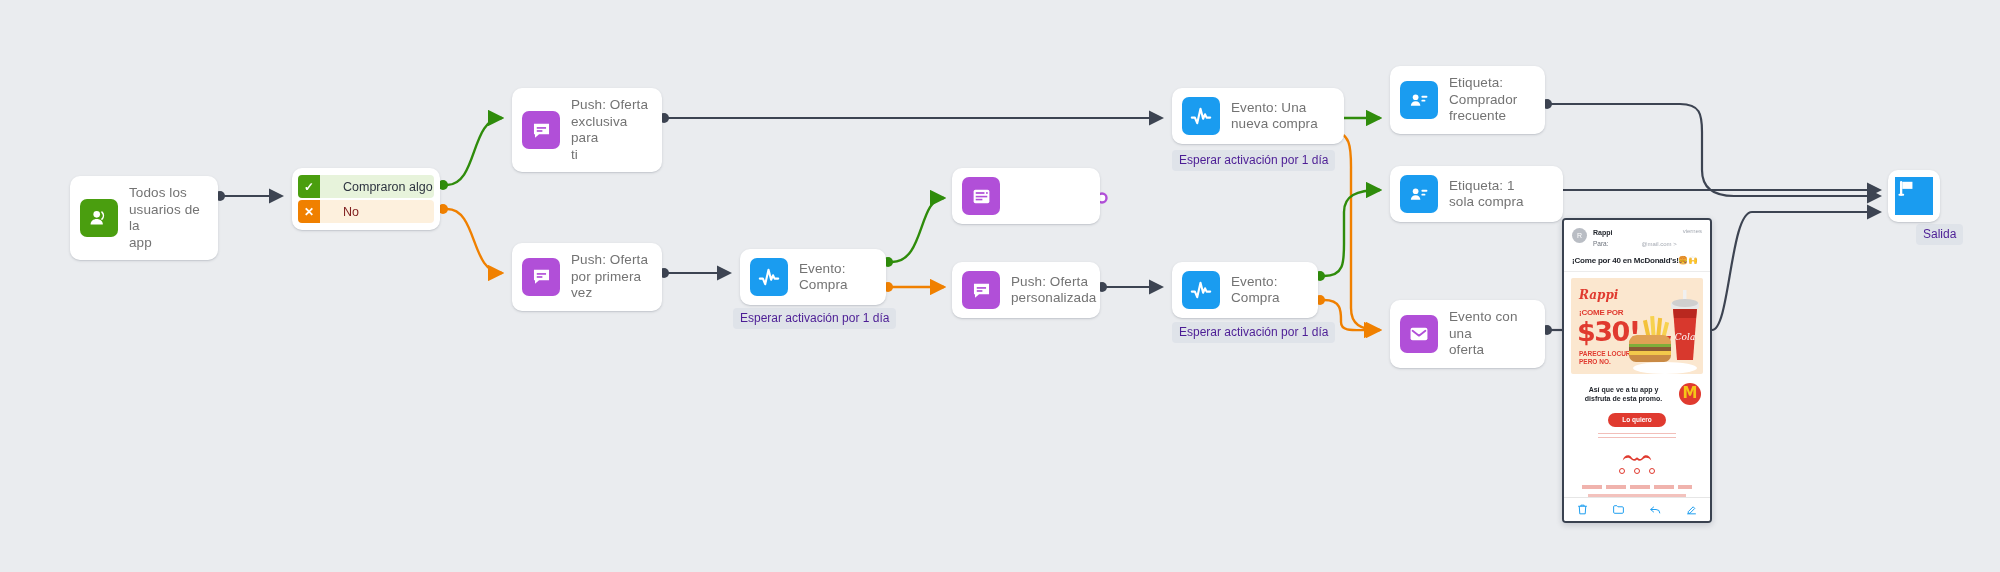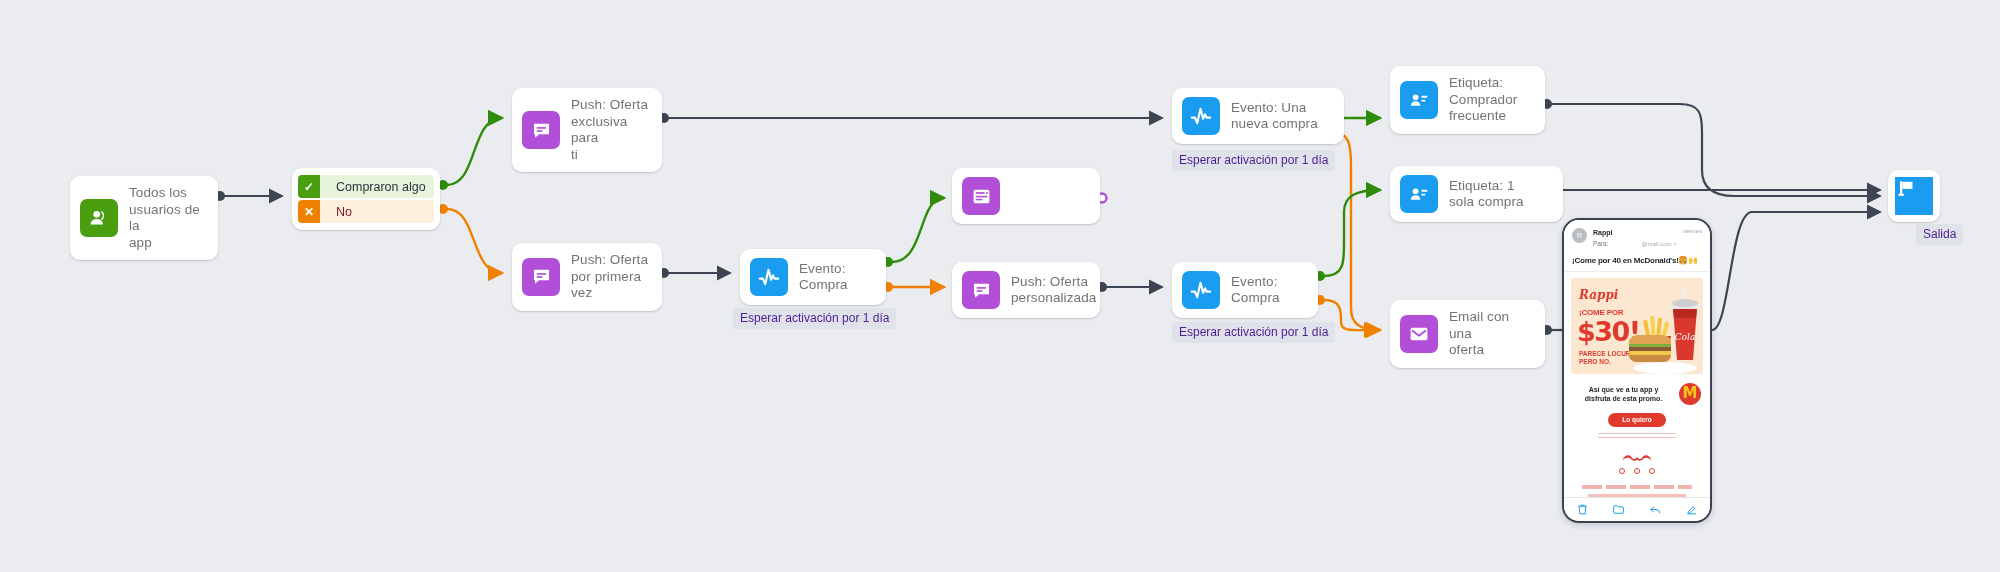--- a/index.html
+++ b/index.html
@@ -76,21 +76,21 @@
   }
   .branch:last-child { margin-bottom: 0; }
   .branch .bico {
     width: 22px; flex: 0 0 22px;
     display: flex; align-items: center; justify-content: center;
     color: #fff; font-size: 12px; font-weight: bold;
   }
   .branch .btxt {
     flex: 1;
     display: flex; align-items: center;
-    padding-left: 16px;
+    padding-left: 23px;
     font-size: 12.5px;
   }
   .branch.yes .bico { background: #4a9e0f; }
   .branch.yes .btxt { background: #e7f3db; color: #2d3340; }
   .branch.no  .bico { background: #f08000; }
   .branch.no  .btxt { background: #fdf0dd; color: #7f1d1d; }
 
   
   #n-push-excl  { left: 512px; top:  88px; width: 150px; }
   #n-push-first { left: 512px; top: 243px; width: 150px; }
@@ -132,21 +132,21 @@
   #d-evt-buy-2 { left: 1172px; top: 322px; }
   #d-exit      { left: 1876px; top: 224px; margin-left: 40px; }
 
   
   #phone {
     position: absolute;
     left: 1562px; top: 218px;
     width: 150px; height: 305px;
     background: #fdfdfd;
     border: 2px solid #3a4250;
-    border-radius: 17px;
+    border-radius: 4px;
     z-index: 6;
     overflow: hidden;
     box-shadow: 0 2px 6px rgba(20,30,50,.18);
   }
   .ph-inner { width: 100%; height: 100%; display: flex; flex-direction: column; background:#fff; }
   .ph-head {
     display: flex; align-items: flex-start;
     padding: 8px 8px 5px;
     gap: 6px;
   }
@@ -431,21 +431,21 @@
 sola compra</span>
   </div>
 
   <div class="node" id="n-email">
     <span class="ico purple">
       <svg width="22" height="22" viewBox="0 0 24 24" fill="#fff">
         <rect x="2.8" y="5.2" width="18.4" height="13.6" rx="2.2"></rect>
         <path d="M5 8.4 L12 13.8 L19 8.4" fill="none" stroke="#b14fd8" stroke-width="2" stroke-linecap="round" stroke-linejoin="round"></path>
       </svg>
     </span>
-    <span class="lbl">Email con una
+    <span class="lbl">Evento con una
 oferta</span>
   </div>
 
   <div id="n-exit">
     <span class="ico blue">
       <svg width="23" height="23" viewBox="0 0 24 24" fill="#fff">
         <rect x="5.2" y="4.2" width="2.4" height="15.4" rx="1.1"></rect>
         <path d="M7.6 5h10.6v7.4H7.6z"></path>
         <rect x="3.6" y="17.5" width="6" height="2.1" rx="1"></rect>
       </svg>

